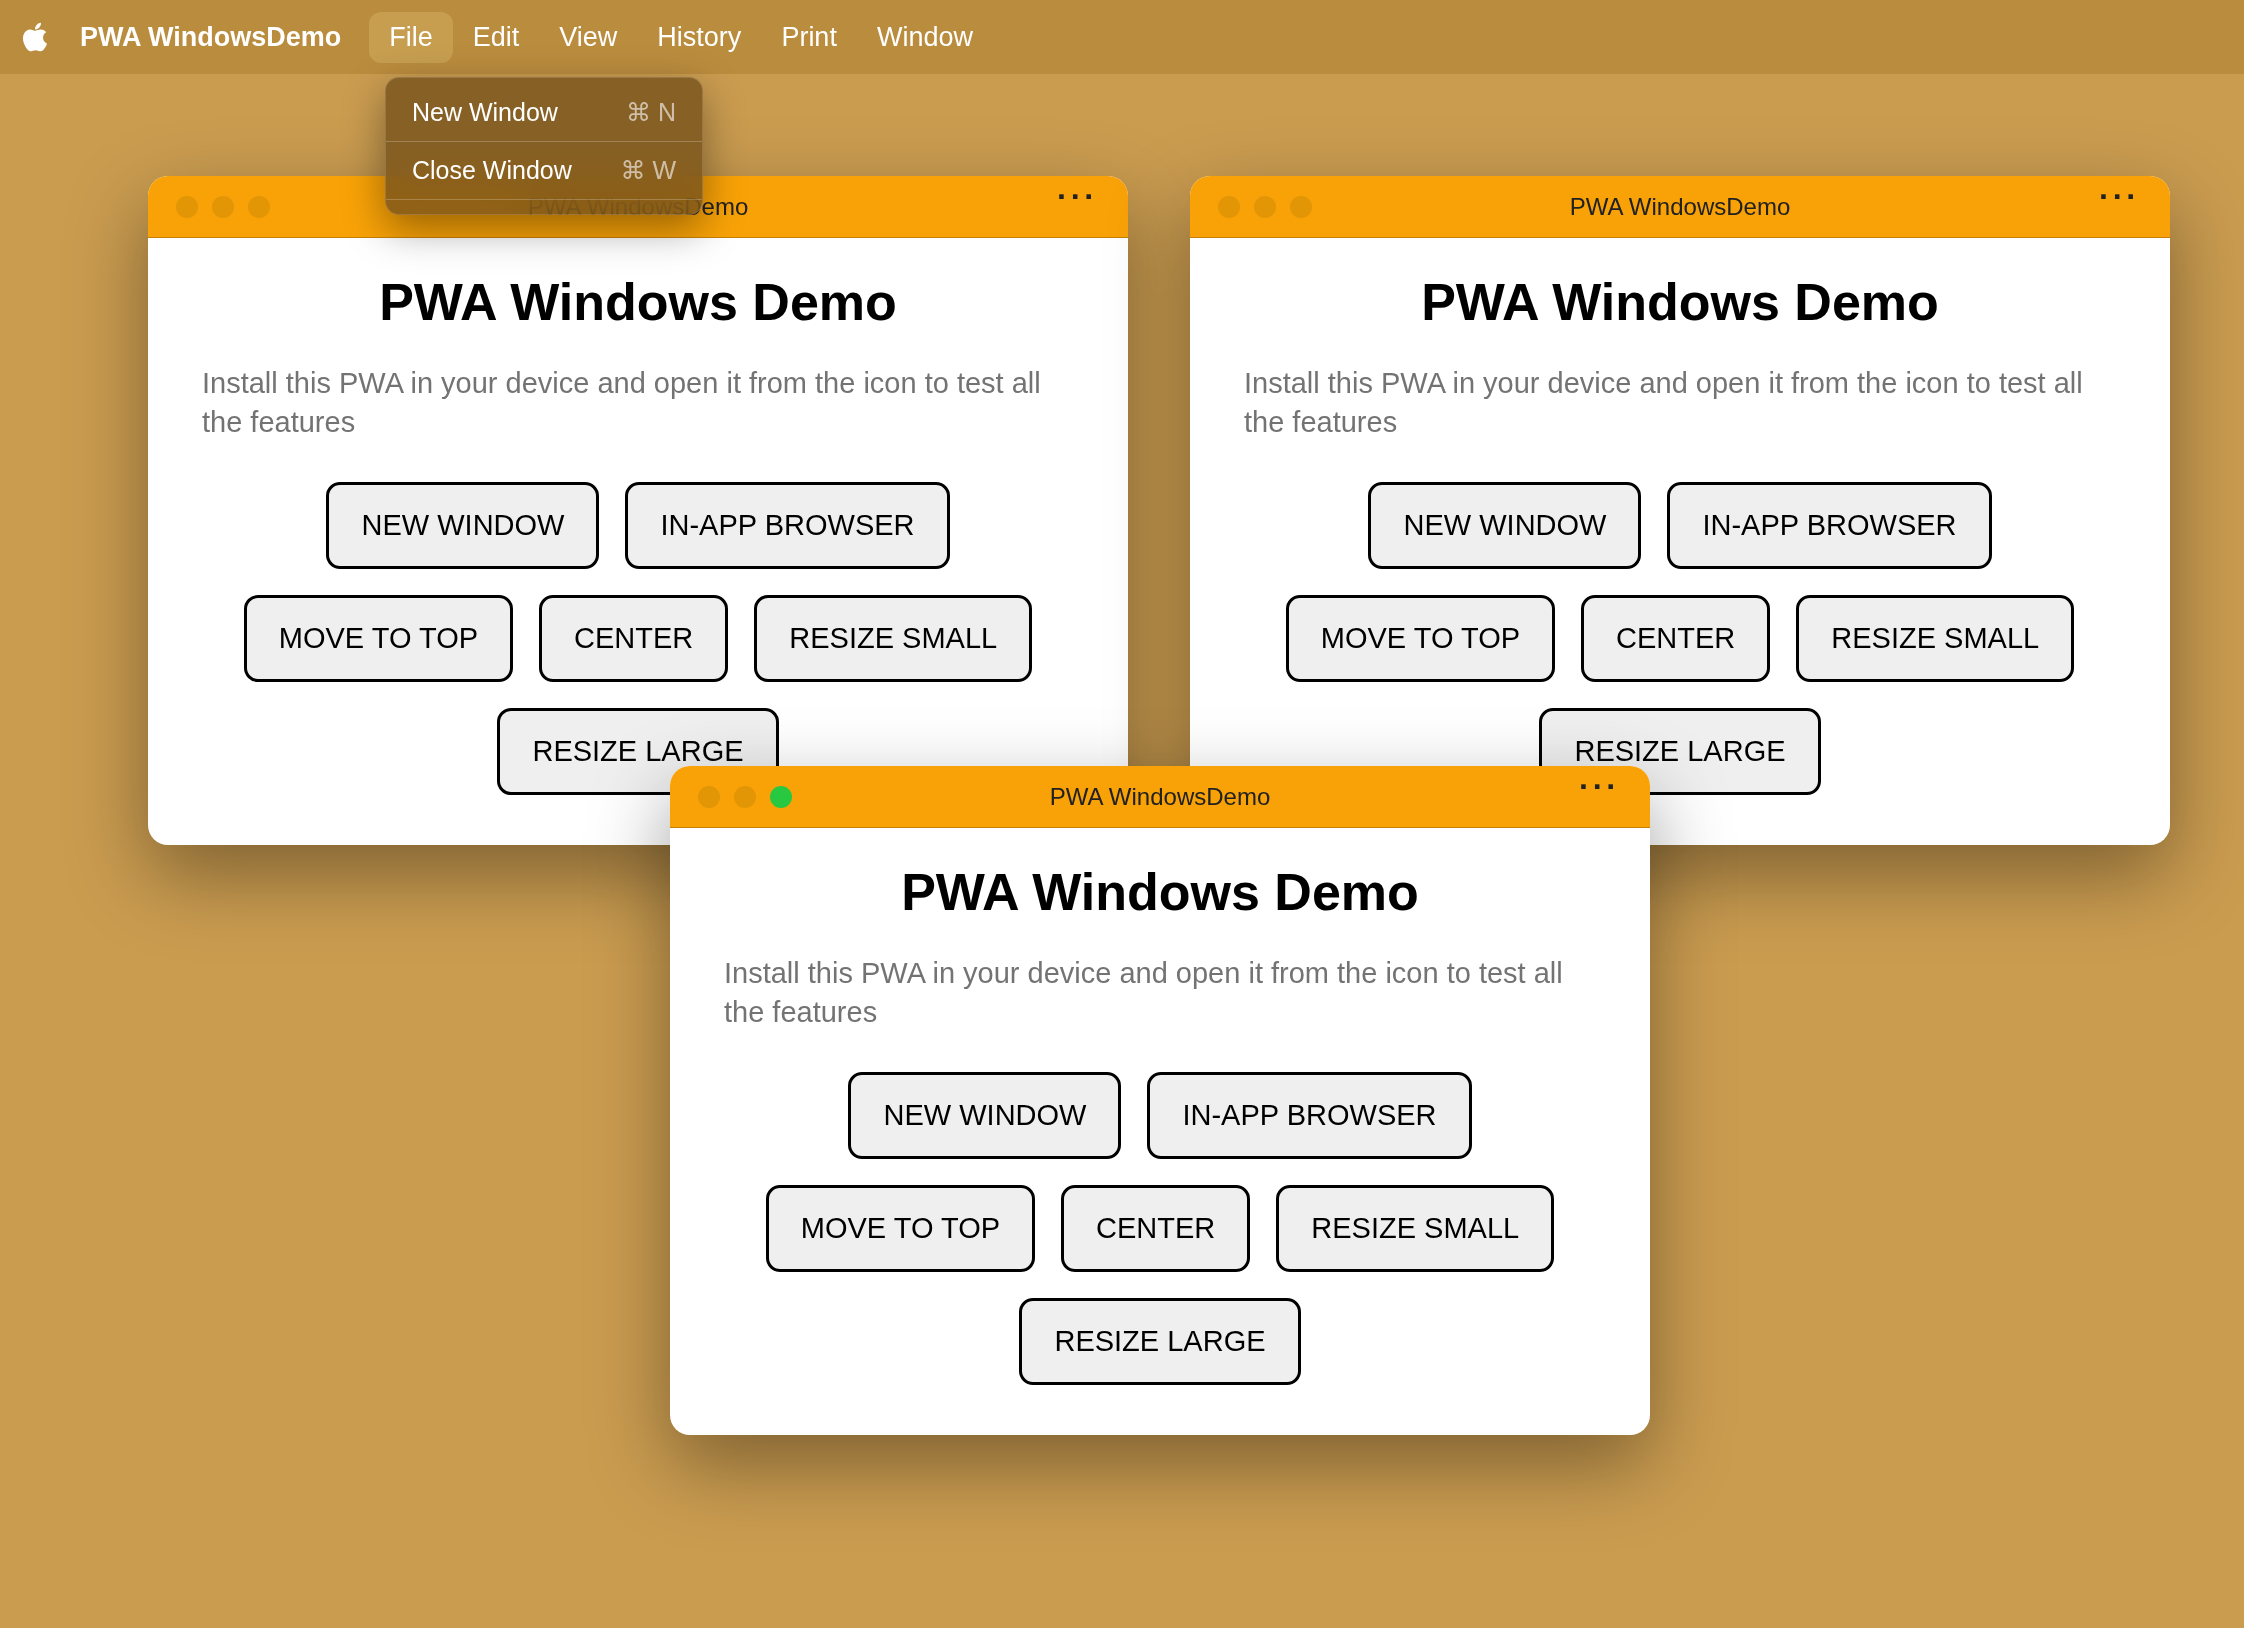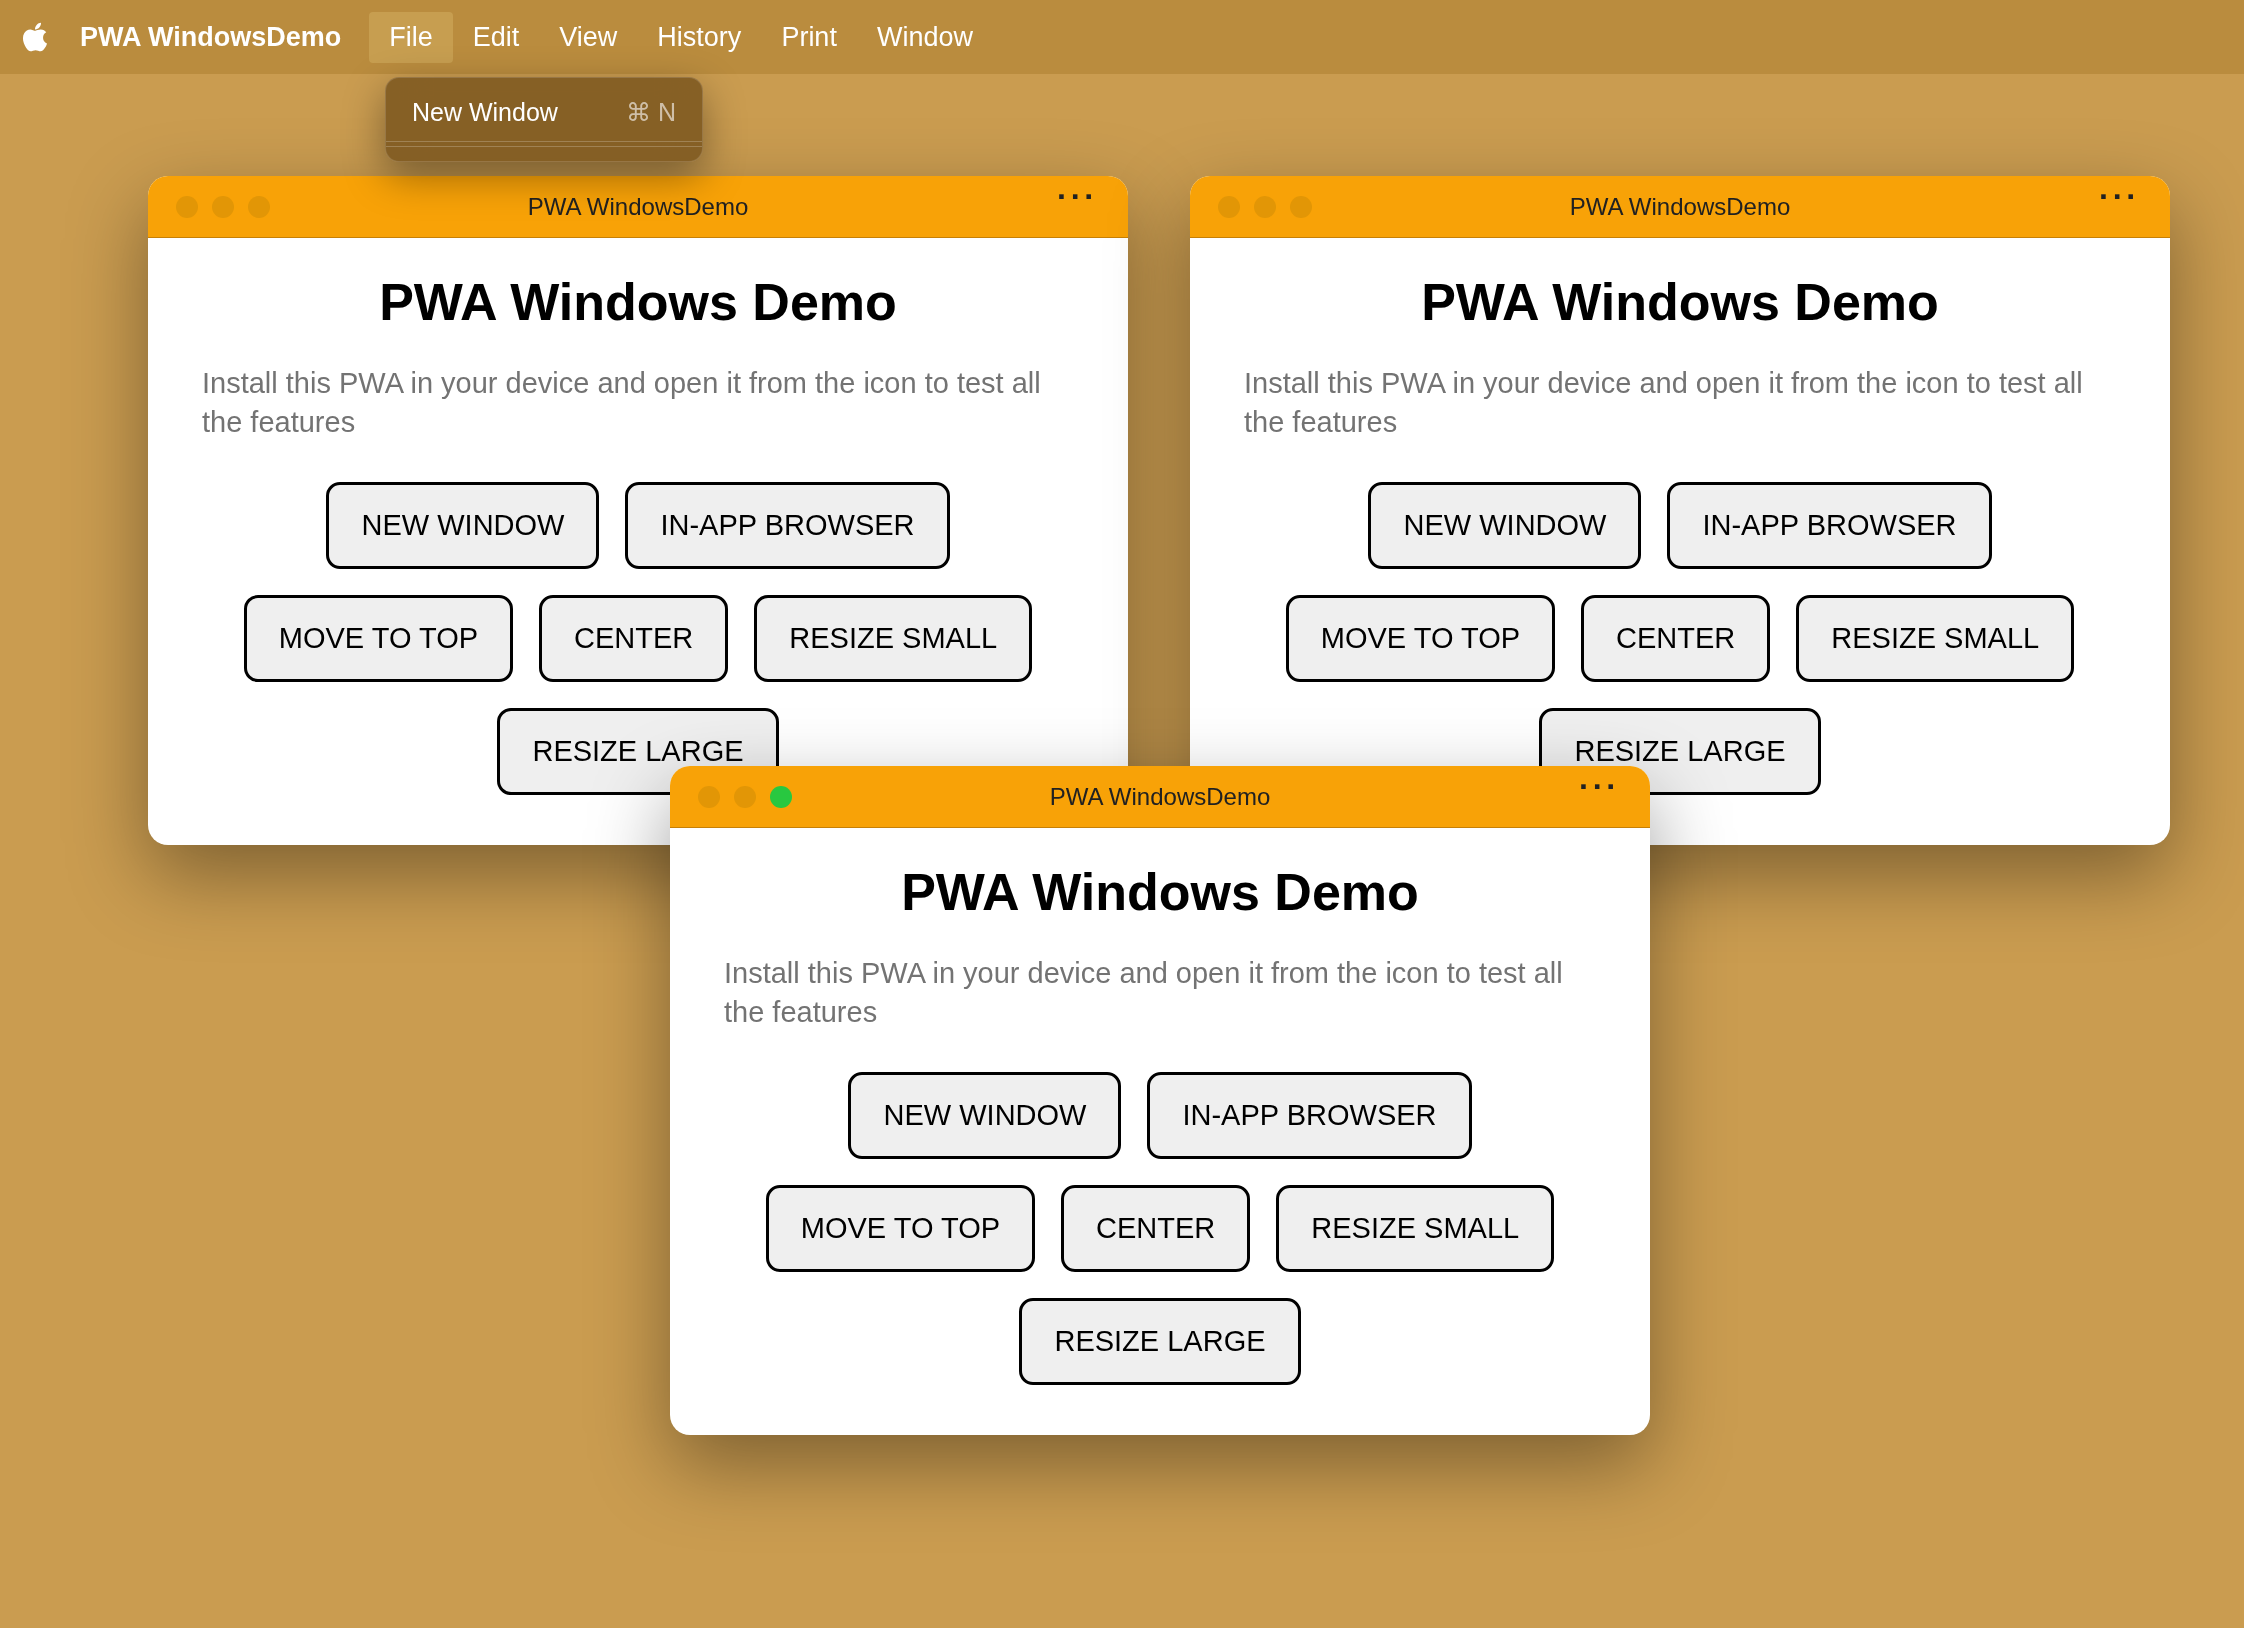--- a/index.html
+++ b/index.html
@@ -41,21 +41,21 @@
       height: 34px;
       fill: white;
     }
     .menu-app-name {
       font-weight: 700;
       margin-right: 28px;
     }
     .menubar-item {
       padding: 10px 20px;
       cursor: default;
-      border-radius: 4px;
+      border-radius: 12px;
     }
     .menubar-item.active {
       background: #c79e50;
     }
     
     
     .dropdown {
       position: absolute;
       top: 77px;
       left: 385px;
@@ -205,20 +205,24 @@
   <div class="menubar-item">Print</div>
   <div class="menubar-item">Window</div>
 </div>
 
 <div class="dropdown">
   <div class="dropdown-item">
     <span>New Window</span>
     <span class="dropdown-shortcut">⌘ N</span>
   </div>
   <div class="dropdown-separator"></div>
+  <div class="dropdown-item">
+    <span>Close Window</span>
+    <span class="dropdown-shortcut">⌘ W</span>
+  </div>
   <div class="dropdown-separator"></div>
 </div>
 
 <div class="app-window window-1">
   <div class="title-bar">
     <div class="traffic-lights">
       <div class="traffic-light inactive"></div>
       <div class="traffic-light inactive"></div>
       <div class="traffic-light inactive"></div>
     </div>

